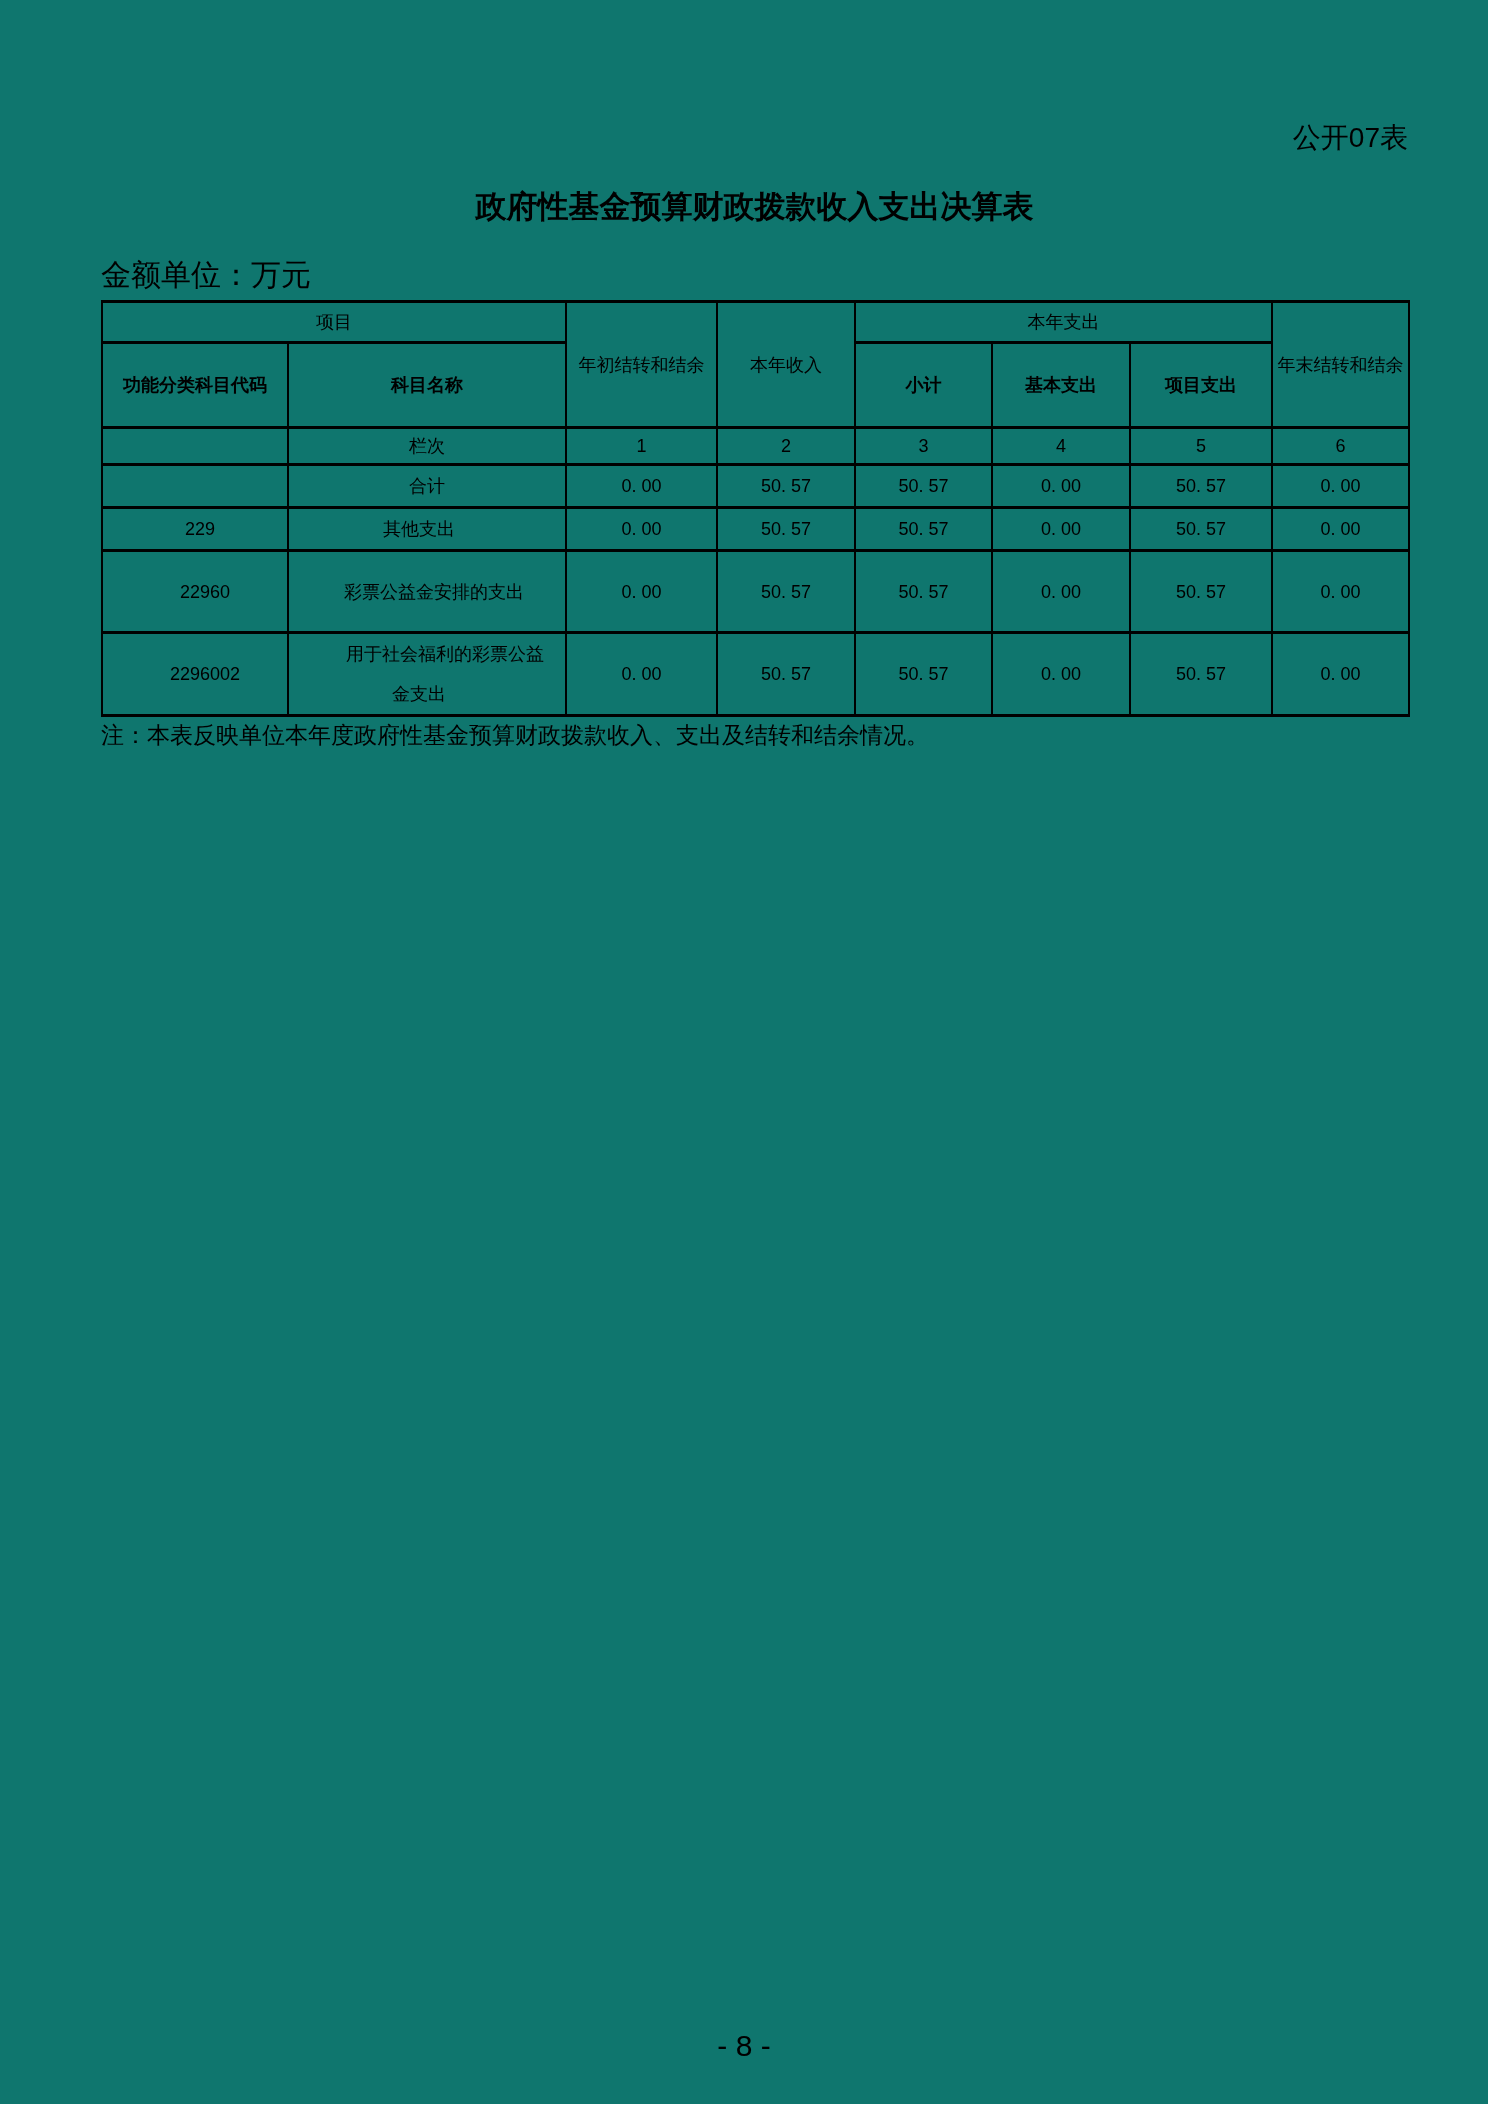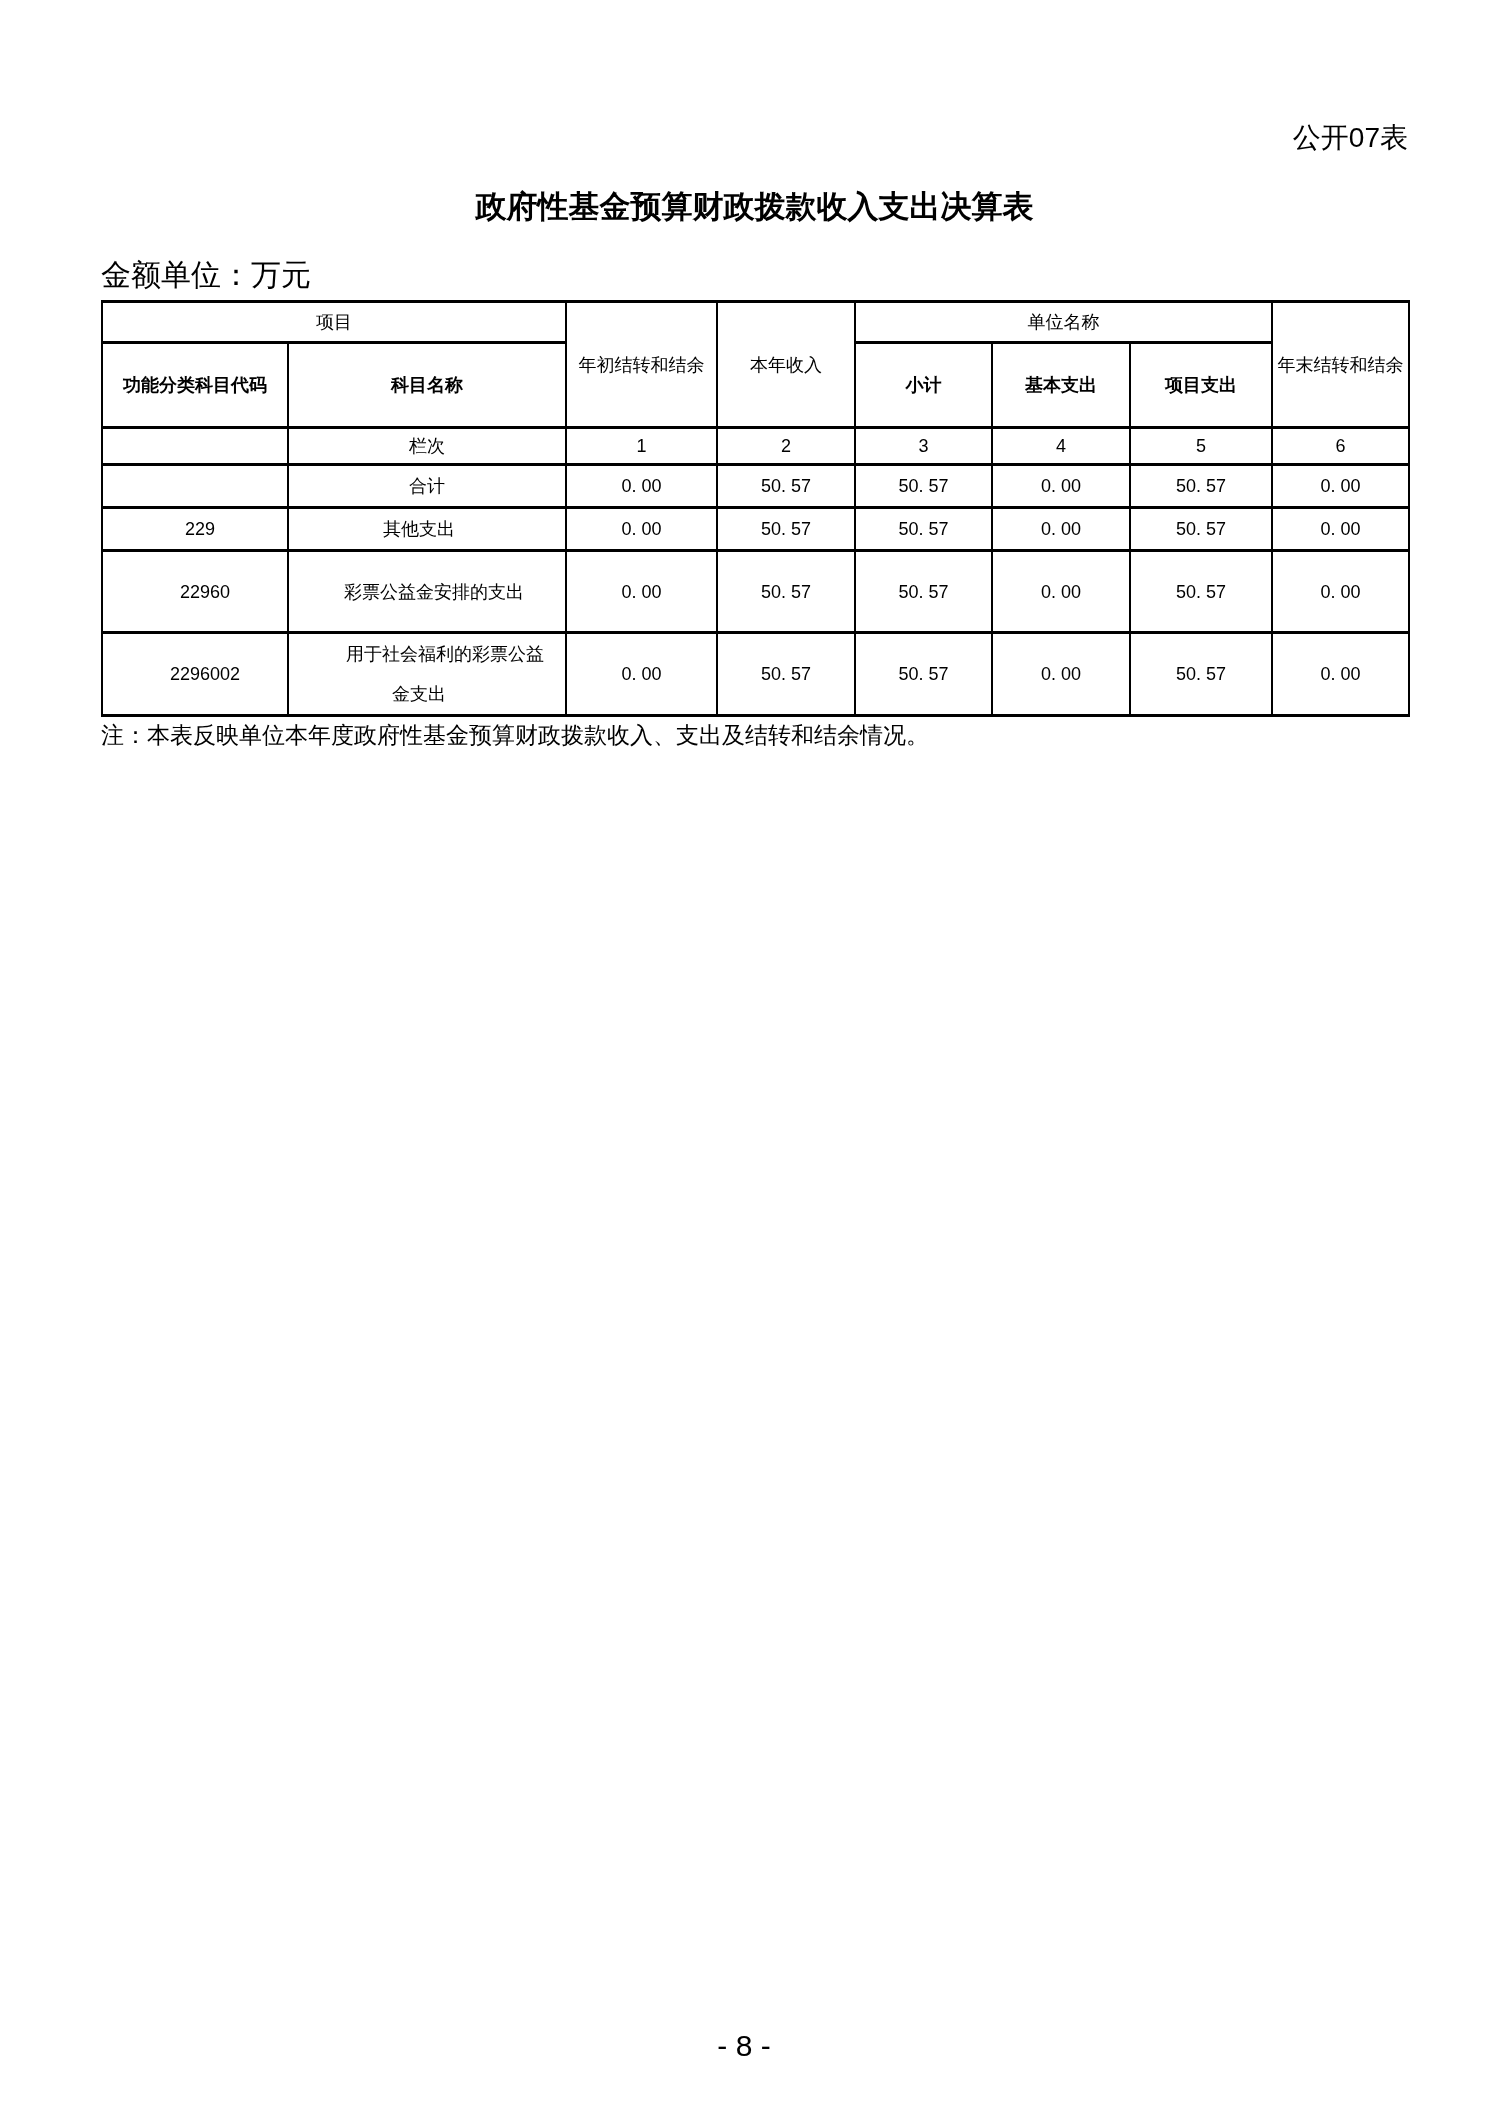--- a/index.html
+++ b/index.html
@@ -2,21 +2,21 @@
 <html><head>
 <meta charset="utf-8">
 <style>
   * { box-sizing: border-box; }
   html, body { margin: 0; padding: 0; background: #888; }
   .page {
     position: relative;
     width: 1488px;
     height: 2104px;
     margin: 0 auto;
-    background: #ffffff;
+    background: #0f766e;
     color: #000;
     font-family: "Liberation Sans", "DejaVu Sans", sans-serif;
     overflow: hidden;
   }
   .content {
     position: absolute;
     left: 101px;
     top: 0;
     width: 1307px;
   }
@@ -116,21 +116,21 @@
         <col style="width:137px">
         <col style="width:138px">
         <col style="width:142px">
         <col style="width:137px">
       </colgroup>
       <tbody>
         <tr class="h1">
           <td colspan="2">项目</td>
           <td rowspan="2">年初结转和结余</td>
           <td rowspan="2">本年收入</td>
-          <td colspan="3">单位名称</td>
+          <td colspan="3">本年支出</td>
           <td rowspan="2">年末结转和结余</td>
         </tr>
         <tr class="h2">
           <td>功能分类科目代码</td>
           <td>科目名称</td>
           <td>小计</td>
           <td>基本支出</td>
           <td>项目支出</td>
         </tr>
         <tr class="cidx">

